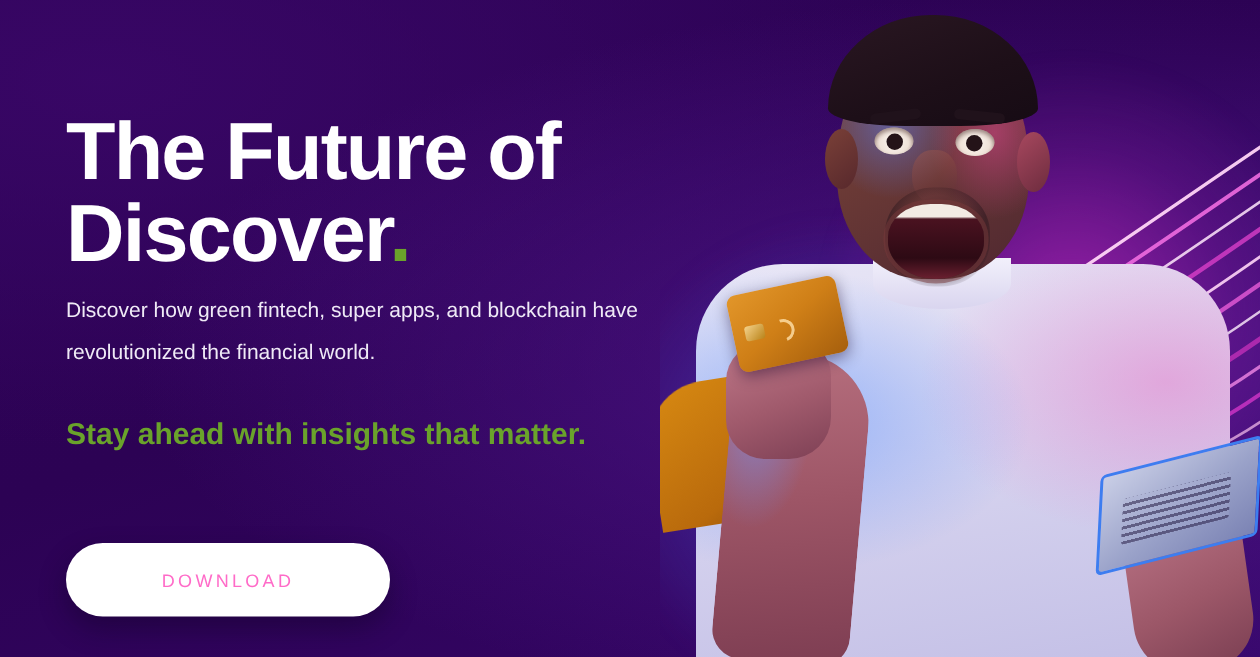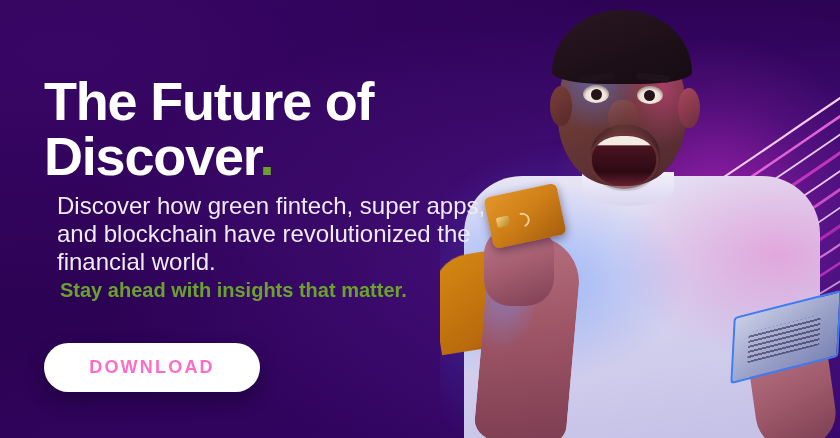--- a/index.html
+++ b/index.html
@@ -153,31 +153,31 @@
 
   
   .content{position:absolute;left:44px;top:0;width:470px;height:336px;}
   .headline{
     margin:0;position:absolute;top:74px;left:0;
     font-size:54px;line-height:55px;font-weight:700;color:#ffffff;
     letter-spacing:-1.2px;
   }
   .headline .dot{color:#6aa32b;}
   .body-copy{
-    position:absolute;top:192px;left:13px;width:450px;margin:0;
-    font-size:24px;line-height:28px;color:#efeaf6;font-weight:400;
+    position:absolute;top:192px;left:0;width:450px;margin:0;
+    font-size:14px;line-height:28px;color:#efeaf6;font-weight:400;
   }
   .tagline{
-    position:absolute;top:276px;left:16px;margin:0;
+    position:absolute;top:276px;left:0;margin:0;
     font-size:20px;line-height:28px;color:#6aa32b;font-weight:700;
   }
   .cta{
-    position:absolute;left:0;top:343px;width:216px;height:49px;
+    position:absolute;left:0;top:362px;width:216px;height:49px;
     border:none;border-radius:26px;background:#ffffff;cursor:pointer;
-    color:#ff6bc8;font-size:18px;font-weight:700;letter-spacing:2.2px;
+    color:#ff6bc8;font-size:12px;font-weight:400;letter-spacing:2.2px;
     font-family:"Liberation Sans", sans-serif;
     box-shadow:0 8px 18px rgba(12,0,30,.38);
   }
 </style>
 </head>
 <body>
 
 <div class="banner">
 
   <div class="photo">

